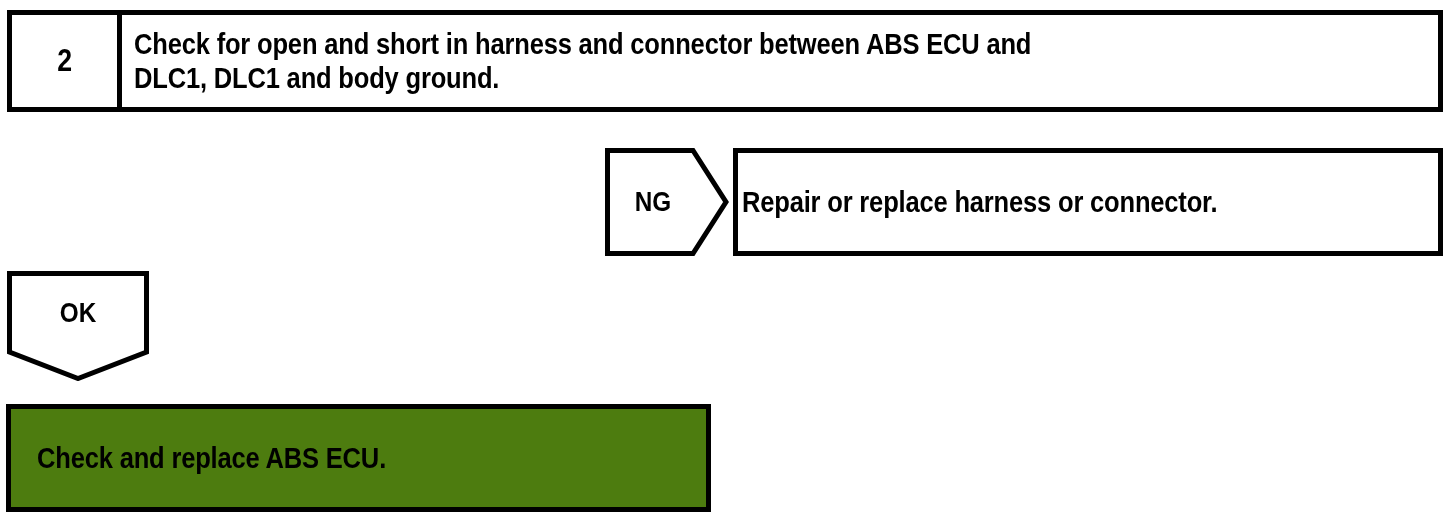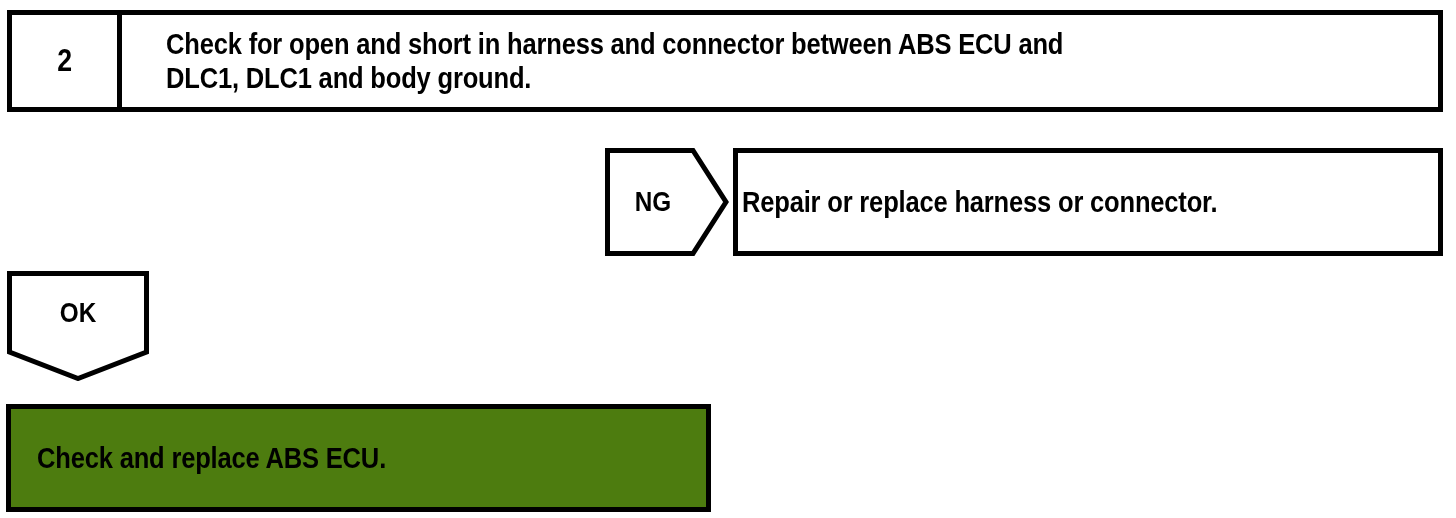--- a/index.html
+++ b/index.html
@@ -48,21 +48,20 @@
     transform: scaleX(0.86);
     letter-spacing: 0px;
   }
   .step-text-cell {
     flex: 1 1 auto;
     display: flex;
     align-items: center;
     padding-left: 12px;
     padding-right: 10px;
     box-sizing: border-box;
-    margin-left: 32px;
   }
   .step-text {
     font-size: 29px;
     font-weight: bold;
     line-height: 1.18;
     color: #000000;
     transform: scaleX(0.88);
     transform-origin: left center;
     letter-spacing: -0.2px;
     white-space: pre-line;

